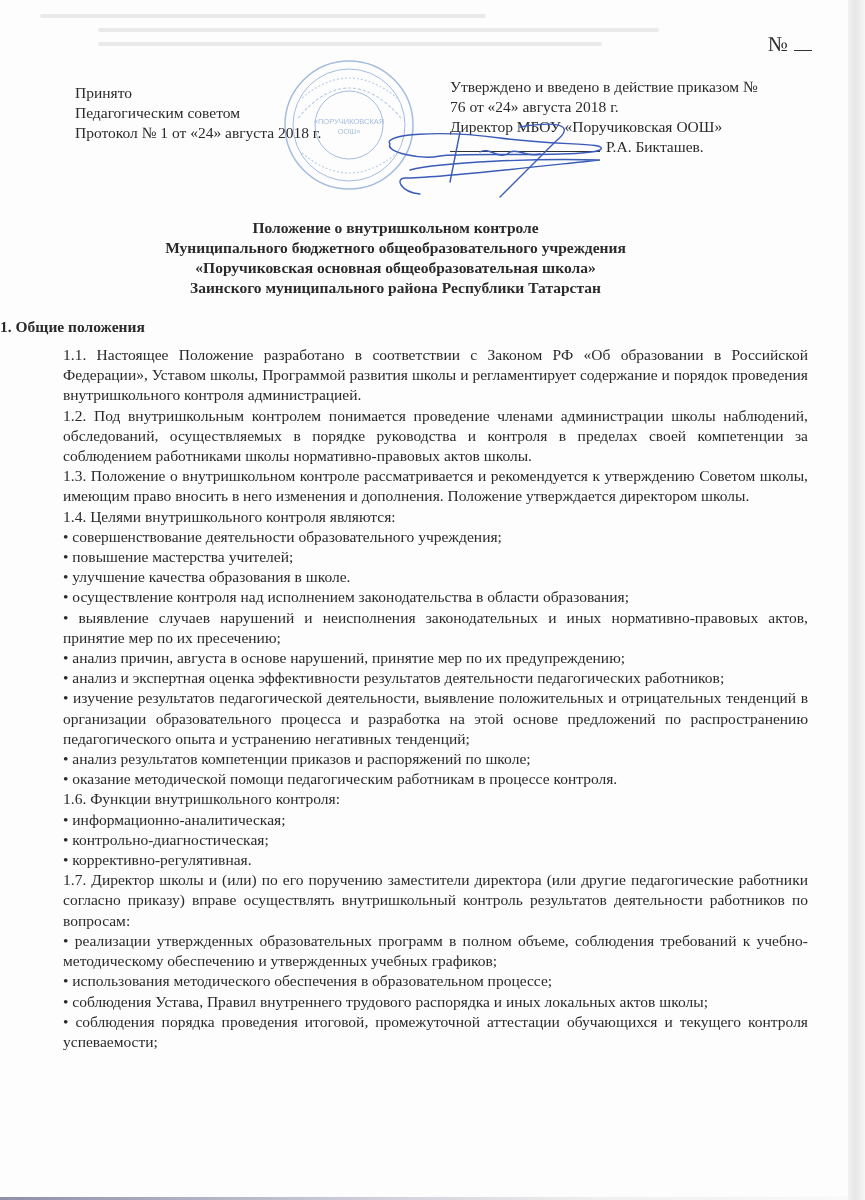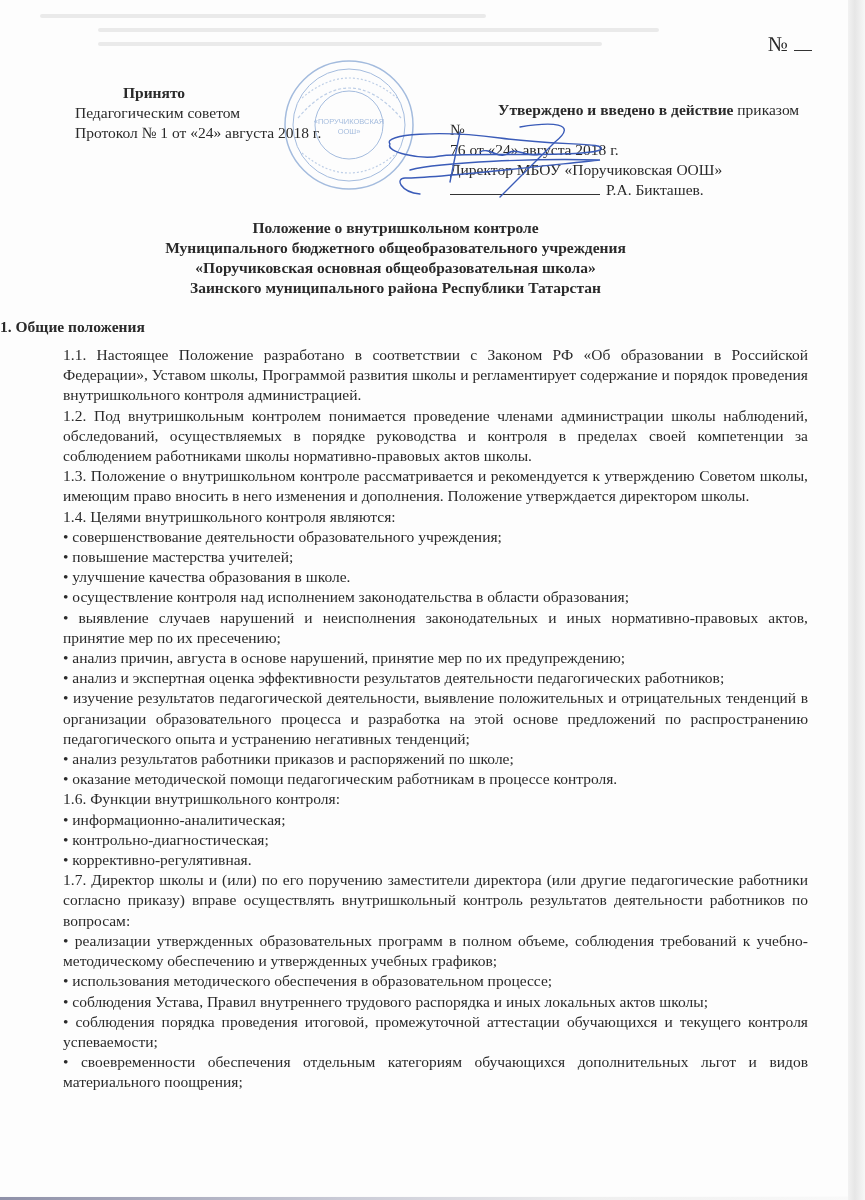--- a/index.html
+++ b/index.html
@@ -28,23 +28,23 @@
   }
   .bleed div { height: 4px; background: #666; margin-bottom: 10px; border-radius: 2px; }
   .number-mark {
     position: absolute; left: 768px; top: 32px; font-size: 21px;
   }
   .number-mark .blank { display: inline-block; width: 18px; border-bottom: 1px solid #333; margin-left: 6px; height: 16px; vertical-align: baseline; }
   .left-block {
     position: absolute; left: 75px; top: 83px; font-size: 15.5px; line-height: 20px;
   }
   .right-block {
-    position: absolute; left: 450px; top: 100px; font-size: 15.5px; line-height: 20px; width: 360px;
+    position: absolute; left: 450px; top: 77px; font-size: 15.5px; line-height: 20px; width: 360px;
   }
-  .b { font-weight: bold; margin-left: 48px; }
+  .b { font-weight: normal; }
   .sig-line { display: inline-block; width: 150px; border-bottom: 1px solid #333; height: 14px; vertical-align: baseline; margin-right: 2px; }
   .stamp { position: absolute; left: 282px; top: 58px; width: 135px; height: 135px; opacity: .55; }
   .signature { position: absolute; left: 380px; top: 122px; width: 240px; height: 80px; }
   .title {
     position: absolute; left: 0; top: 218px; width: 791px; text-align: center;
     font-weight: bold; font-size: 15.5px; line-height: 20px;
   }
   .section-heading {
     position: absolute; left: 0; top: 318px; width: 865px; text-align: left;
     font-weight: bold; font-size: 15.5px;
@@ -121,29 +121,28 @@
     <p>1.3. Положение о внутришкольном контроле рассматривается и рекомендуется к утверждению Советом школы, имеющим право вносить в него изменения и дополнения. Положение утверждается директором школы.</p>
     <p>1.4. Целями внутришкольного контроля являются:</p>
     <p>• совершенствование деятельности образовательного учреждения;</p>
     <p>• повышение мастерства учителей;</p>
     <p>• улучшение качества образования в школе.</p>
     <p>• осуществление контроля над исполнением законодательства в области образования;</p>
     <p>• выявление случаев нарушений и неисполнения законодательных и иных нормативно-правовых актов, принятие мер по их пресечению;</p>
     <p>• анализ причин, августа в основе нарушений, принятие мер по их предупреждению;</p>
     <p>• анализ и экспертная оценка эффективности результатов деятельности педагогических работников;</p>
     <p>• изучение результатов педагогической деятельности, выявление положительных и отрицательных тенденций в организации образовательного процесса и разработка на этой основе предложений по распространению педагогического опыта и устранению негативных тенденций;</p>
-    <p>• анализ результатов работники приказов и распоряжений по школе;</p>
+    <p>• анализ результатов компетенции приказов и распоряжений по школе;</p>
     <p>• оказание методической помощи педагогическим работникам в процессе контроля.</p>
     <p>1.6. Функции внутришкольного контроля:</p>
     <p>• информационно-аналитическая;</p>
     <p>• контрольно-диагностическая;</p>
     <p>• коррективно-регулятивная.</p>
     <p>1.7. Директор школы и (или) по его поручению заместители директора (или другие педагогические работники согласно приказу) вправе осуществлять внутришкольный контроль результатов деятельности работников по вопросам:</p>
     <p>• реализации утвержденных образовательных программ в полном объеме, соблюдения требований к учебно-методическому обеспечению и утвержденных учебных графиков;</p>
     <p>• использования методического обеспечения в образовательном  процессе;</p>
     <p>• соблюдения Устава, Правил внутреннего трудового распорядка и иных локальных актов школы;</p>
     <p>• соблюдения порядка проведения итоговой, промежуточной аттестации обучающихся и текущего контроля успеваемости;</p>
-    <p>• своевременности обеспечения отдельным категориям обучающихся дополнительных льгот и видов материального  поощрения;</p>
   </div>
 </div>
 
 <div class="edge-right"></div>
 <div class="edge-bottom"></div>
 
 </body></html>

